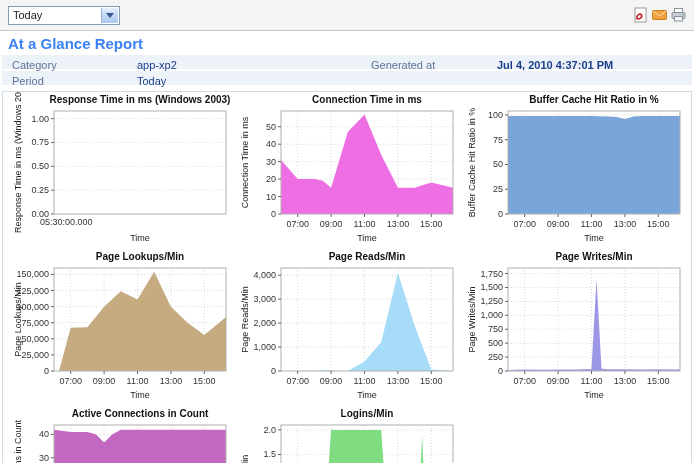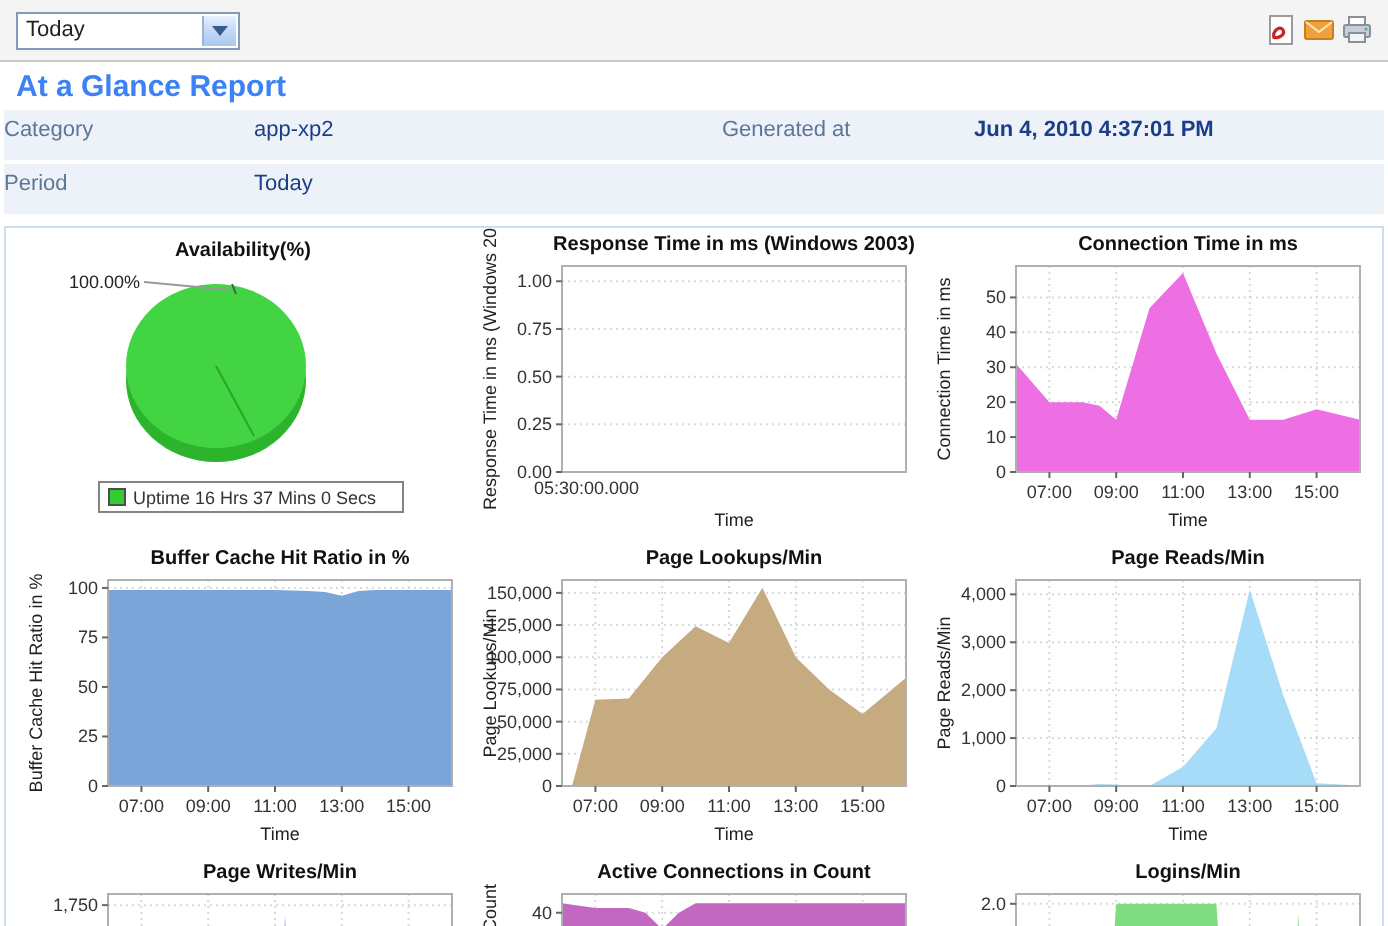--- a/index.html
+++ b/index.html
@@ -6,21 +6,21 @@
   body{width:694px;height:463px;overflow:hidden;background:#fff;font-family:"Liberation Sans",sans-serif;position:relative}
   .toolbar{position:relative;height:30px;background:#f4f4f4;border-bottom:1px solid #c9c9c9}
   .dropdown{position:absolute;left:8px;top:6px;width:112px;height:19px;border:1px solid #7f9db9;background:#fff;font-size:11px;box-sizing:border-box;cursor:pointer}
   .dd-text{display:block;padding-left:4px;line-height:17px;color:#222}
   .dd-btn{position:absolute;right:1px;top:1px;bottom:1px;width:16px;background:linear-gradient(#e8f1fd,#c6d9f7 45%,#aac7f0);border-left:1px solid #99b4da;display:flex;align-items:center;justify-content:center}
   .dd-btn i{width:0;height:0;border-left:4px solid transparent;border-right:4px solid transparent;border-top:5px solid #3a5a8c}
   .toolbar-icons{position:absolute;right:8px;top:7px;display:flex;gap:4px}
   .toolbar-icons span{display:inline-block;width:15px;height:16px;cursor:pointer}
   .page-title{margin:4px 0 3px 8px;font-size:15px;font-weight:bold;color:#3b82f6}
   .info{margin:0 2px}
-  .info .row{display:flex;height:25px;line-height:21px;background:#edf2f9;margin-bottom:2px;font-size:11px;}
+  .info .row{display:flex;height:14px;line-height:21px;background:#edf2f9;margin-bottom:2px;font-size:11px;padding-left:10px}
   .info .c1{width:125px;color:#5d7599}
   .info .c2{width:234px;color:#1a3e8a;font-weight:normal}
   .info .c3{width:126px;color:#5d7599}
   .info .c4{flex:1;color:#1a3e8a;font-weight:bold}
   .charts{margin:6px 2px 0 2px;border:1px solid #cfdcea;padding-left:5px;display:grid;grid-template-columns:227px 227px 227px;grid-auto-rows:157px;background:#fff}
   .cell{overflow:hidden}
   svg text{font-family:"Liberation Sans",sans-serif;fill:#222}
   .ct{font-size:10px;font-weight:bold;fill:#111}
   .tk{font-size:9px;fill:#333}
   .al{font-size:9px;fill:#222}
@@ -60,43 +60,31 @@
   </div>
 </div>
 
 <div class="page-title">At a Glance Report</div>
 
 <div class="info">
   <div class="row">
     <span class="c1">Category</span>
     <span class="c2">app-xp2</span>
     <span class="c3">Generated at</span>
-    <span class="c4">Jun 4, 2010 4:37:01 PM</span>
+    <span class="c4">Jul 4, 2010 4:37:01 PM</span>
   </div>
   <div class="row">
     <span class="c1">Period</span>
     <span class="c2">Today</span>
     <span class="c3"></span>
     <span class="c4"></span>
   </div>
 </div>
 
 <div class="charts">
-  <div class="cell"><svg width="227" height="157">
-        <text x="113.5" y="14" text-anchor="middle" class="ct">Availability(%)</text>
-        <ellipse cx="100" cy="76" rx="45" ry="41" fill="#2db42d"></ellipse>
-        <ellipse cx="100" cy="69" rx="45" ry="41" fill="#42d442"></ellipse>
-        <line x1="100" y1="69" x2="119" y2="104" stroke="#2aa32a"></line>
-        <line x1="108" y1="28" x2="110" y2="33" stroke="#555555"></line>
-        <line x1="64" y1="27" x2="107" y2="31" stroke="#999999"></line>
-        <text x="62" y="30" text-anchor="end" class="al">100.00%</text>
-        <rect x="41.5" y="127" width="152" height="15" fill="#ffffff" stroke="#848484"></rect>
-        <rect x="46.5" y="130.5" width="8" height="8" fill="#33cc33" stroke="#4d4d4d"></rect>
-        <text x="58.5" y="138" text-anchor="start" class="tk">Uptime 16 Hrs 37 Mins 0 Secs</text>
-      </svg></div>
   <div class="cell"><svg width="227" height="157">
         <rect x="46" y="19" width="172" height="103" fill="#ffffff"></rect>
         <line x1="46" y1="98.15740740740742" x2="218" y2="98.15740740740742" class="grid"></line>
         <line x1="46" y1="74.31481481481482" x2="218" y2="74.31481481481482" class="grid"></line>
         <line x1="46" y1="50.47222222222223" x2="218" y2="50.47222222222223" class="grid"></line>
         <line x1="46" y1="26.629629629629648" x2="218" y2="26.629629629629648" class="grid"></line>
         <rect x="46" y="19" width="172" height="103" fill="none" stroke="#b0b0b0"></rect>
         <line x1="43" y1="122" x2="46" y2="122" stroke="#666666"></line>
         <text x="41" y="125" text-anchor="end" class="tk">0.00</text>
         <line x1="43" y1="98.15740740740742" x2="46" y2="98.15740740740742" stroke="#666666"></line>

